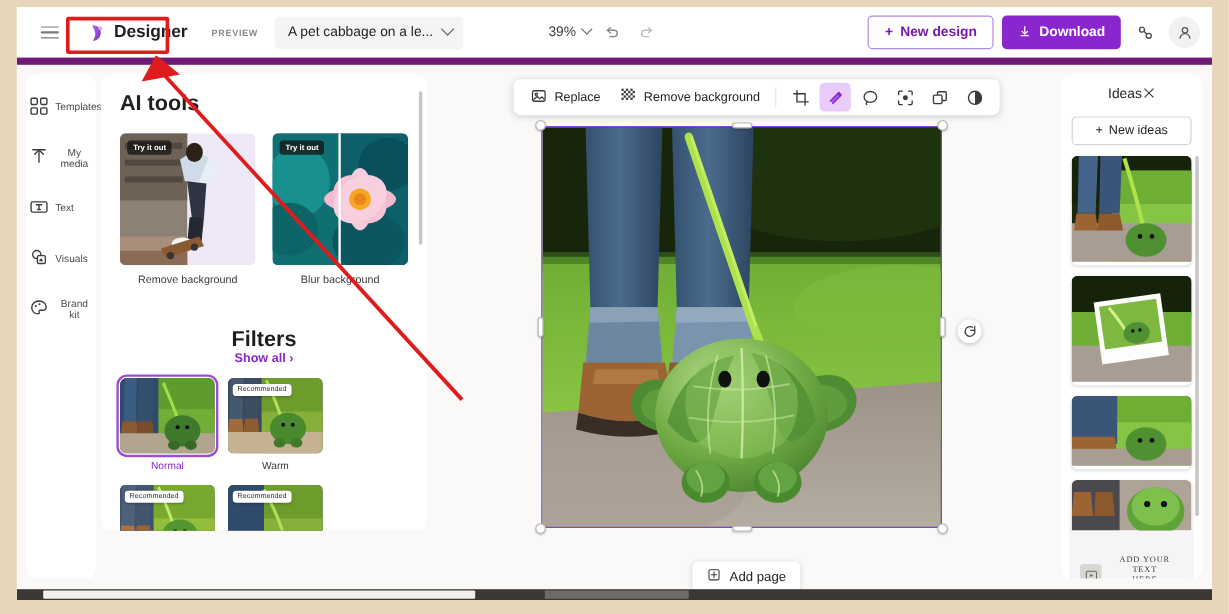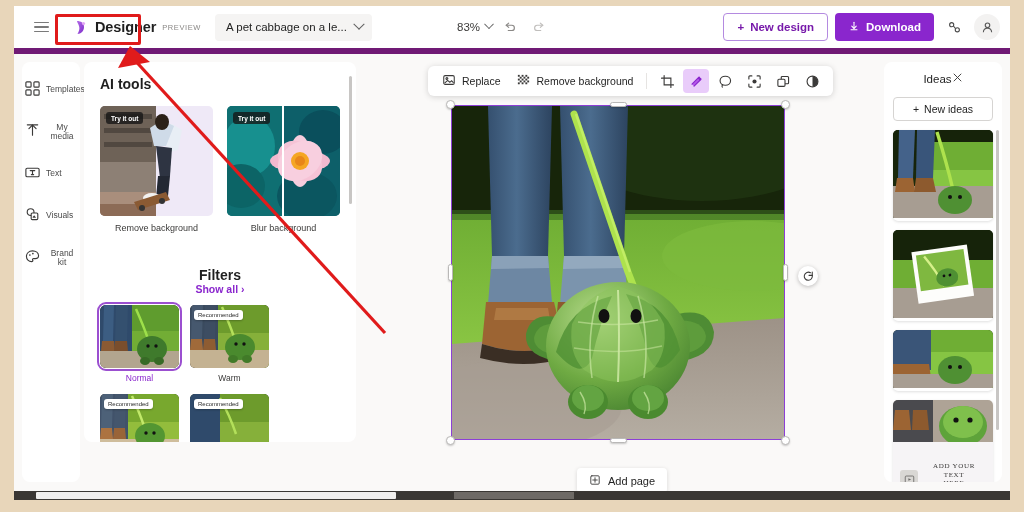--- a/index.html
+++ b/index.html
@@ -25,21 +25,21 @@
     background: #ffffff;
     display: flex; align-items: center;
     border-bottom: 6px solid #701a75;
   }
   .hamburger { width: 34px; margin-left: 10px; display: flex; flex-direction: column; gap: 3px; align-items: center; cursor: pointer; }
   .hamburger i { display: block; width: 15px; height: 1.6px; background: #7a7a7a; border-radius: 1px; }
   .brand { display: flex; align-items: center; gap: 6px; margin-left: 8px; padding: 3px 6px; }
   .brand-logo { width: 17px; height: 17px; position: relative; }
   .brand-logo svg { display: block; }
   .brand-name { font-size: 14.5px; font-weight: bold; color: #1f1f1f; letter-spacing: -0.1px; }
-  .preview-tag { font-size: 7.5px; letter-spacing: .6px; color: #8a8886; font-weight: normal; }
+  .preview-tag { margin-left: 14px; font-size: 7.5px; letter-spacing: .6px; color: #8a8886; font-weight: bold; }
   .doc-title {
     margin-left: 14px; height: 27px; min-width: 150px;
     background: #f5f4f3; border-radius: 4px;
     display: flex; align-items: center; gap: 8px;
     padding: 0 9px 0 11px; cursor: pointer;
   }
   .doc-title-text { font-size: 11.5px; color: #242424; white-space: nowrap; }
   .chev { width: 8px; height: 8px; border-right: 1.3px solid #616161; border-bottom: 1.3px solid #616161; transform: rotate(45deg) translate(-2px,-2px); }
 
   .zoomgrp { position: absolute; left: 443px; display: flex; align-items: center; gap: 5px; }
@@ -68,21 +68,21 @@
   }
   .rail-item { width: 54px; display: flex; flex-direction: row; align-items: center; gap: 5px; cursor: pointer; padding: 4px 0; }
   .rail-label { font-size: 8.5px; color: #4a4a4a; text-align: center; line-height: 1.1; }
 
   
   .panel {
     position: absolute; left: 70px; top: 56px; width: 272px; height: 380px;
     background: #fff; border-radius: 8px; overflow: hidden;
   }
   .panel-pad { padding: 14px 16px 0 16px; }
-  .panel-h { font-size: 14px; font-weight: bold; color: #1f1f1f; }
+  .panel-h { font-size: 18px; font-weight: bold; color: #1f1f1f; }
   .cards { display: flex; gap: 14px; margin-top: 14px; }
   .card { width: 113px; cursor: pointer; }
   .card-img { width: 113px; height: 110px; border-radius: 5px; overflow: hidden; position: relative; }
   .tryout {
     position: absolute; left: 6px; top: 6px; background: rgba(20,20,20,.78);
     color: #fff; font-size: 6.5px; font-weight: bold; padding: 2.5px 5px; border-radius: 3px;
   }
   .card-cap { font-size: 9px; color: #3b3a39; text-align: center; margin-top: 7px; }
 
   .filters-row { display: flex; justify-content: space-between; align-items: center; margin-top: 34px; flex-direction: column; }
@@ -188,21 +188,21 @@
     </div>
 
     <span class="preview-tag">PREVIEW</span>
 
     <div class="doc-title">
       <span class="doc-title-text">A pet cabbage on a le...</span>
       <span class="chev"></span>
     </div>
 
     <div class="zoomgrp">
-      <span class="zoomval">83%</span>
+      <span class="zoomval">39%</span>
       <span class="chev" style="transform:rotate(45deg) translate(-2px,-2px) scale(.85);"></span>
       <span class="icobtn">
         <svg width="14" height="14" viewBox="0 0 16 16" fill="none" stroke="#8a8886" stroke-width="1.3" stroke-linecap="round">
           <path d="M4 6 H10 a3 3 0 0 1 0 6 H6"></path>
             <path d="M6.5 3.5 L3.6 6 L6.5 8.5"></path>
         </svg>
       </span>
       <span class="icobtn">
         <svg width="14" height="14" viewBox="0 0 16 16" fill="none" stroke="#c0bebc" stroke-width="1.3" stroke-linecap="round">
           <path d="M12 6 H6 a3 3 0 0 0 0 6 H10"></path>

